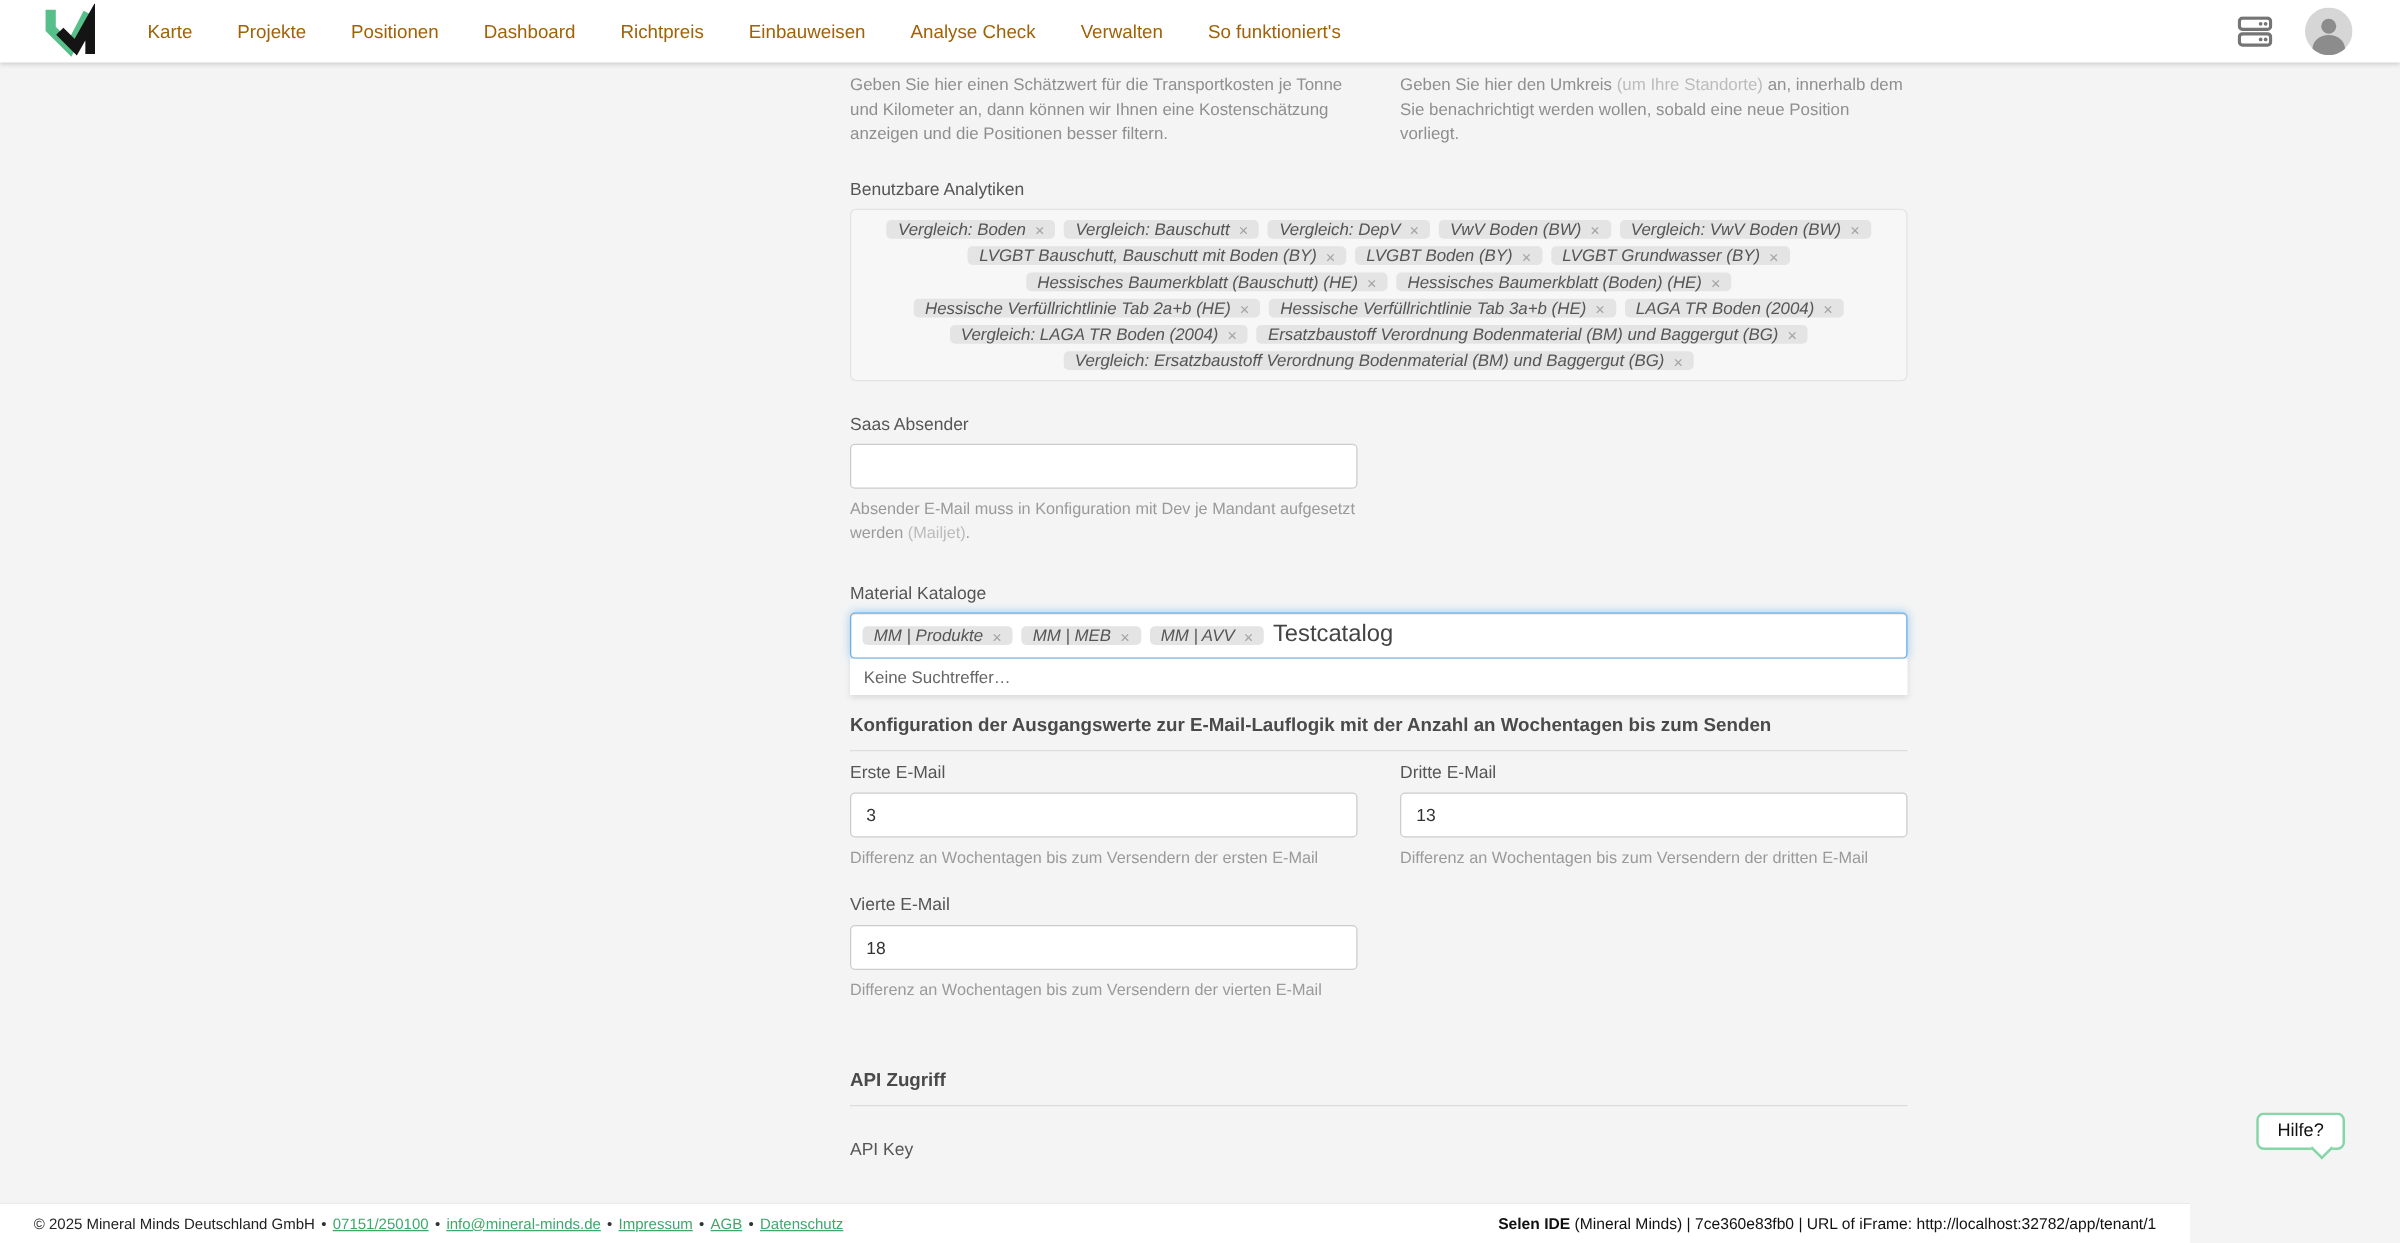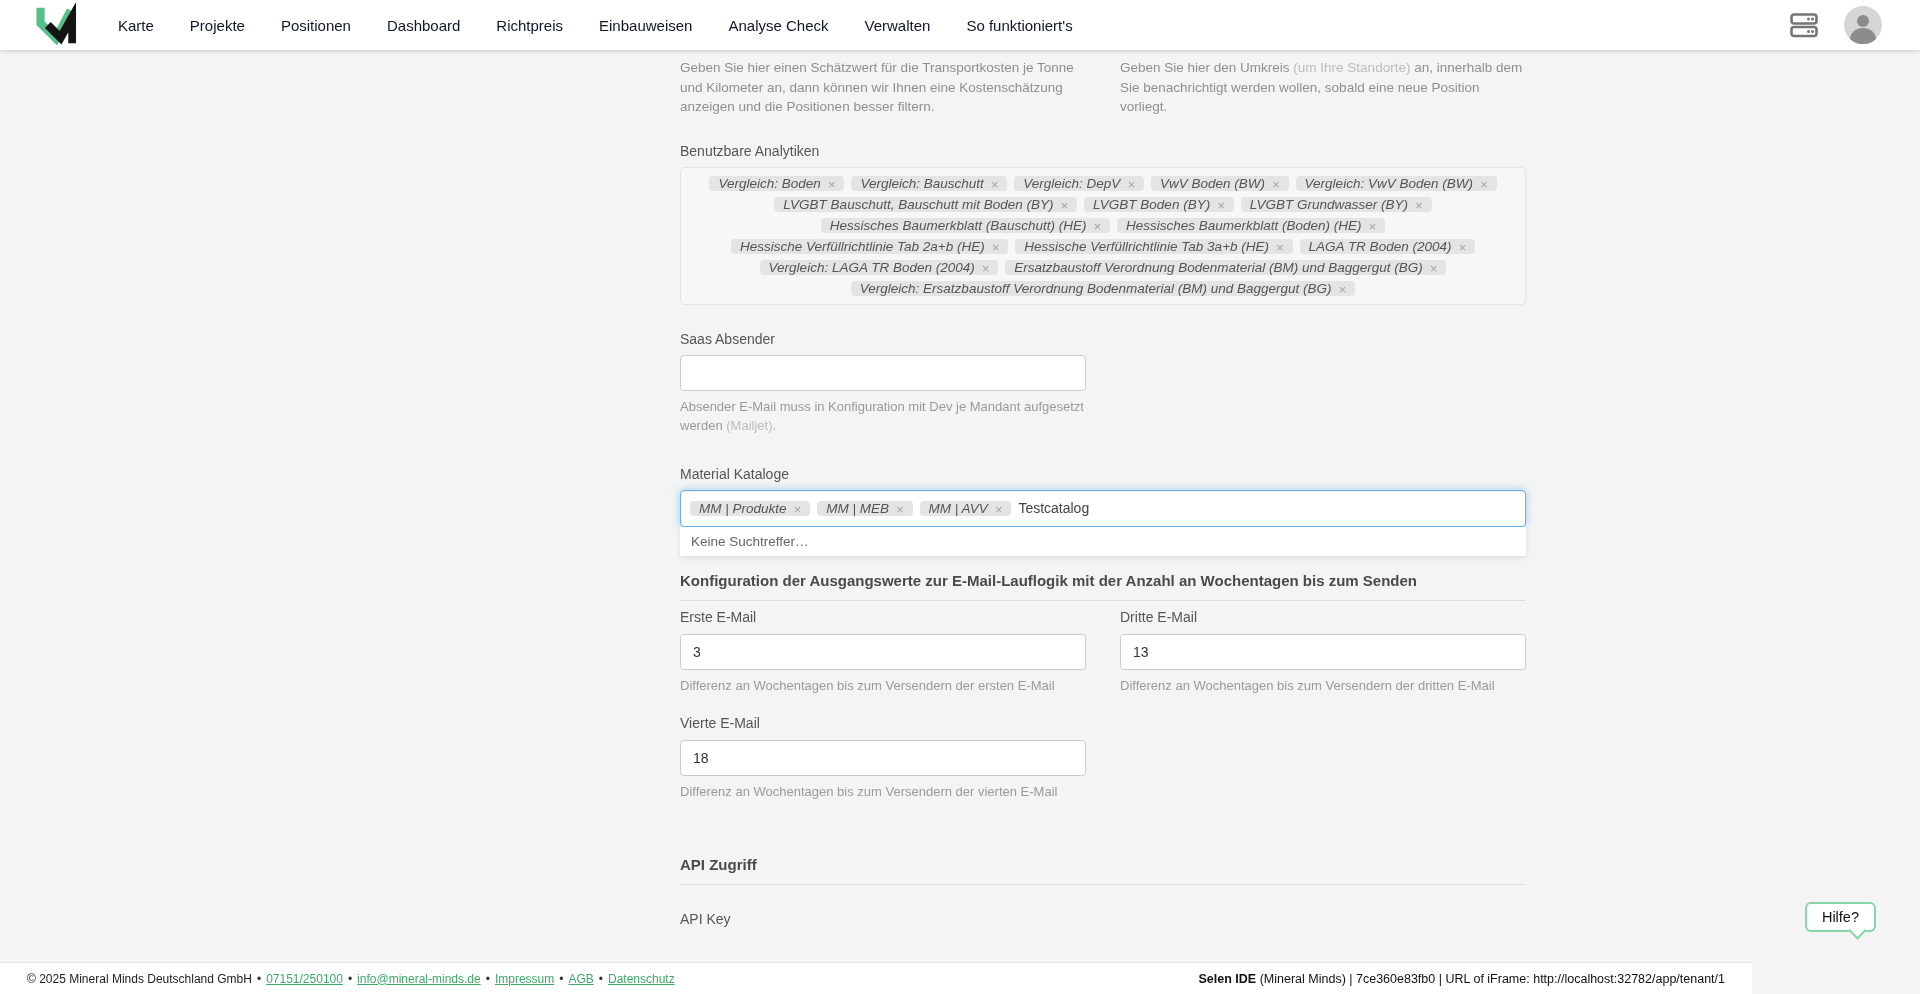--- a/index.html
+++ b/index.html
@@ -10,21 +10,21 @@
   }
 
   
   .header {
     position:fixed; top:0; left:0; width:1920px; height:50px;
     background:#fff; box-shadow:0 1px 4px rgba(0,0,0,.18);
     display:flex; align-items:center; z-index:50;
   }
   .logo { margin-left:36px; width:40px; height:44px; cursor:pointer; flex:none; }
   .nav { display:flex; list-style:none; margin-left:42px; gap:36px; }
-  .nav li { font-size:15px; color:#0f172a; cursor:pointer; white-space:nowrap; }
+  .nav li { font-size:15px; color:#a16207; cursor:pointer; white-space:nowrap; }
   .header-right { margin-left:auto; margin-right:38px; display:flex; align-items:center; gap:26px; }
   .icon-btn { cursor:pointer; display:flex; align-items:center; }
 
   
   .main { position:absolute; top:50px; left:680px; width:846px; }
 
   .hints { display:grid; grid-template-columns:1fr 1fr; column-gap:34px; margin-top:8px; }
   .hint { font-size:13.5px; line-height:1.45; color:#8f8f8f; }
   .muted { color:#bcbcbc; }
 
@@ -47,42 +47,42 @@
     padding:0 12px; font-size:14px; color:#333; font-family:"Liberation Sans",sans-serif;
   }
   .helper { font-size:13px; line-height:1.5; color:#9a9a9a; margin-top:6px; }
 
   .multiselect {
     margin-top:8px; width:100%; min-height:37px;
     background:#fff; border:1px solid #66afe9; border-radius:4px;
     box-shadow: inset 0 1px 1px rgba(0,0,0,.075), 0 0 8px rgba(102,175,233,.6);
     display:flex; align-items:center; gap:7px; padding:4px 9px;
   }
-  .ms-text { font-size:14px; color:#444; }
+  .ms-text { font-size:19px; color:#444; }
   .dropdown {
     width:100%; background:#fff; box-shadow:0 2px 5px rgba(0,0,0,.1);
     padding:7px 11px; font-size:13.5px; color:#666; cursor:default;
   }
 
   .section-title { font-size:15px; color:#4a4a4a; margin-top:16px; }
   .rule { border:none; border-top:1px solid #dcdcdc; margin-top:11px; }
 
   .email-grid { display:grid; grid-template-columns:1fr 1fr; column-gap:34px; row-gap:20px; margin-top:8px; }
   .email-field label { display:block; font-size:14px; color:#555; }
   .email-field input {
     display:block; width:100%; height:36px; margin-top:9px;
     background:#fff; border:1px solid #ccc; border-radius:4px;
     padding:0 12px; font-size:14px; color:#333; font-family:"Liberation Sans",sans-serif;
   }
 
   .api-section-title { margin-top:54px; }
 
   
   .help-bubble {
-    position:fixed; right:44px; bottom:62px; z-index:60;
+    position:fixed; right:44px; bottom:74px; z-index:60;
     background:#fff; border:2px solid #86d6a7; border-radius:6px;
     padding:5px 15px; font-size:14.5px; color:#111; cursor:pointer;
   }
   .help-bubble::after {
     content:""; position:absolute; right:10px; bottom:-7px; width:11px; height:11px;
     background:#fff; border-right:2px solid #86d6a7; border-bottom:2px solid #86d6a7;
     transform:rotate(45deg);
   }
 
   

